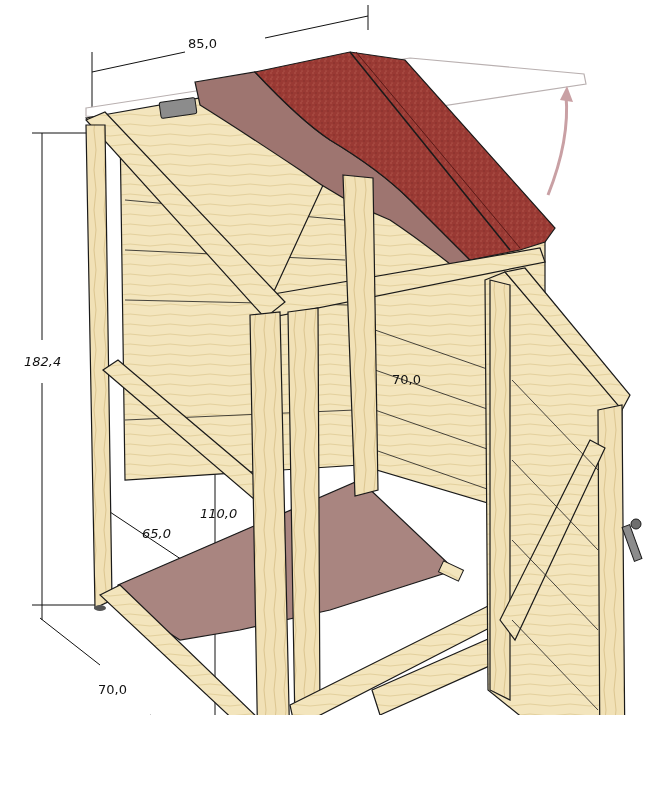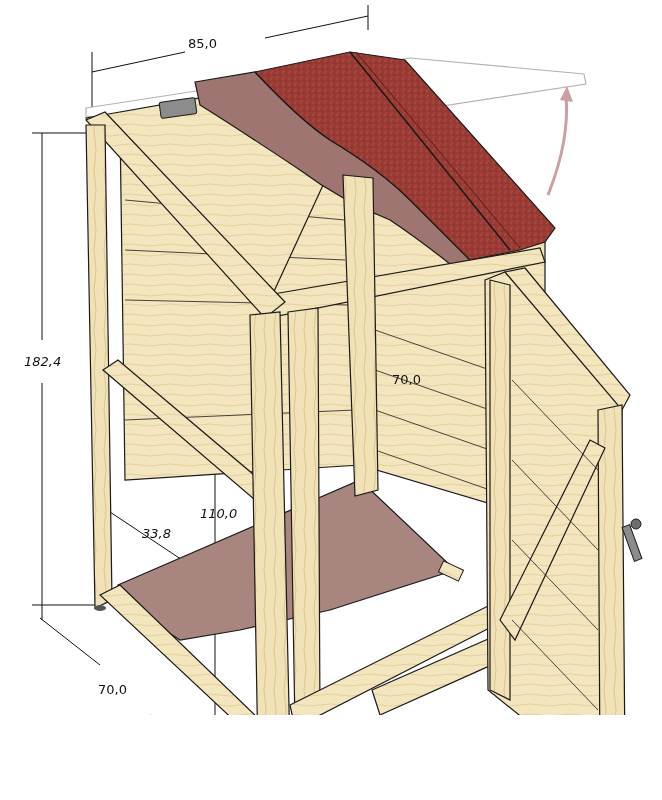--- a/index.html
+++ b/index.html
@@ -138,15 +138,15 @@
     </g>
 
     <ellipse cx="273" cy="758" rx="8" ry="3" fill="#555"></ellipse>
     <ellipse cx="100" cy="608" rx="6" ry="3" fill="#555"></ellipse>
   </svg>
 
   <span class="dim-label" style="left:188px;top:37px;">85,0</span>
   <span class="dim-label italic bg-white" style="left:22px;top:355px;">182,4</span>
   <span class="dim-label" style="left:392px;top:373px;">70,0</span>
   <span class="dim-label italic" style="left:200px;top:507px;">110,0</span>
-  <span class="dim-label italic" style="left:142px;top:527px;">33,8</span>
+  <span class="dim-label italic" style="left:142px;top:527px;">65,0</span>
   <span class="dim-label" style="left:98px;top:683px;">70,0</span>
 </div>
 
 </body></html>

